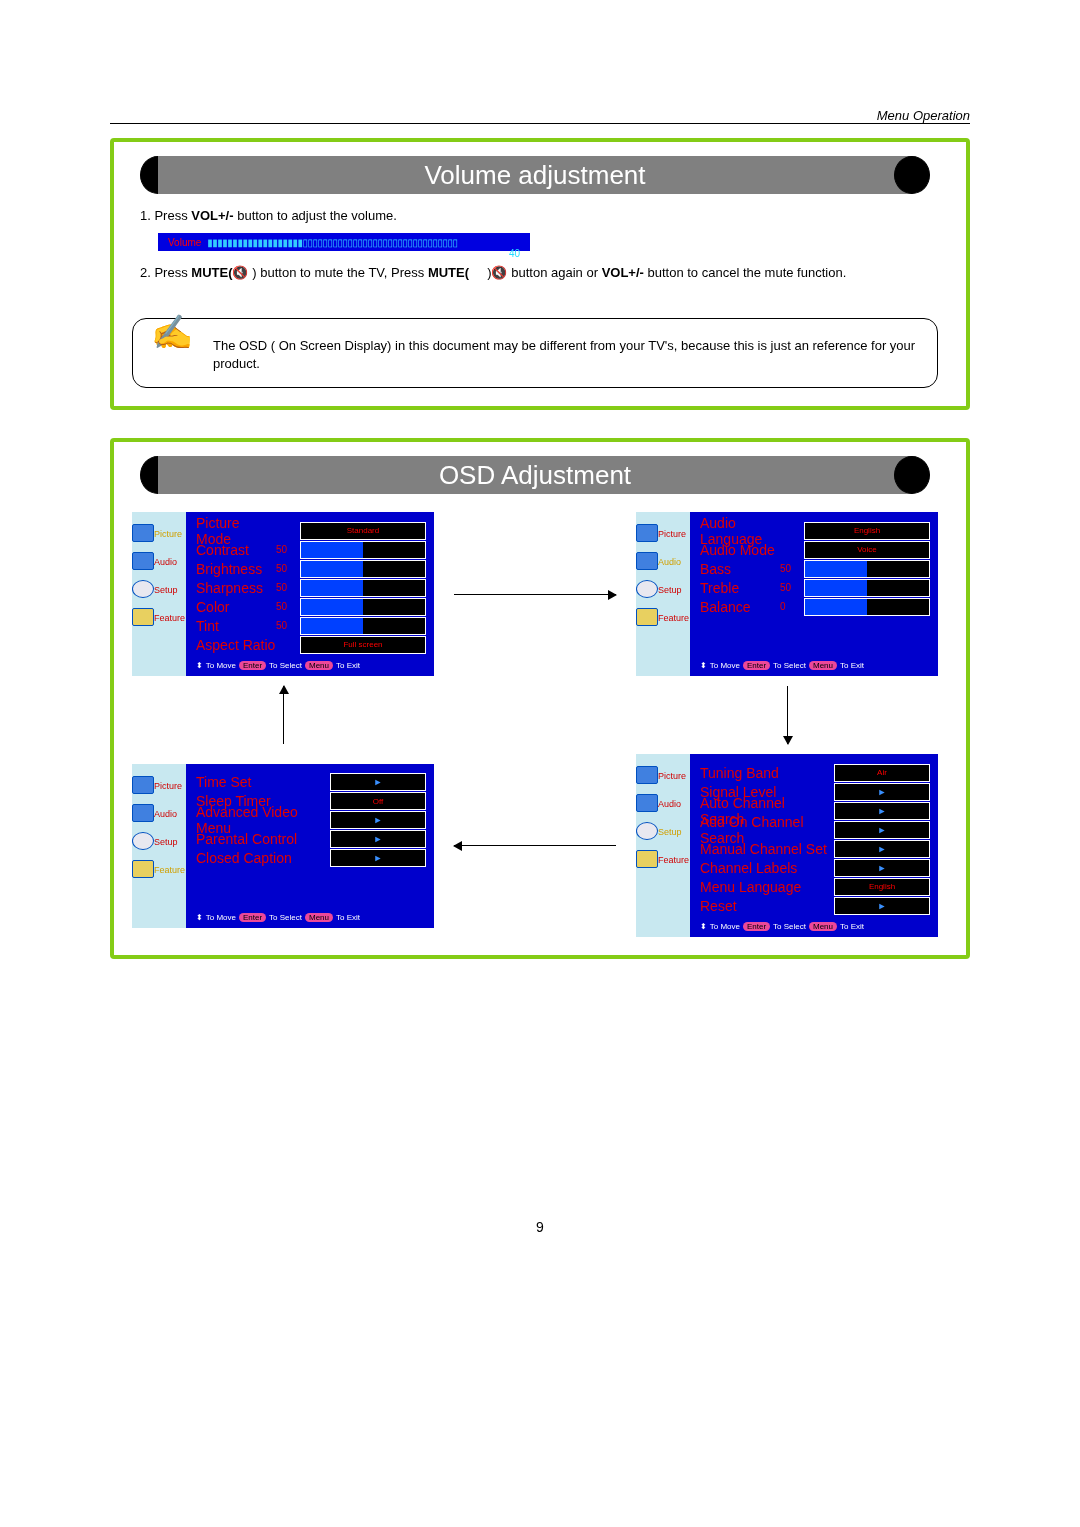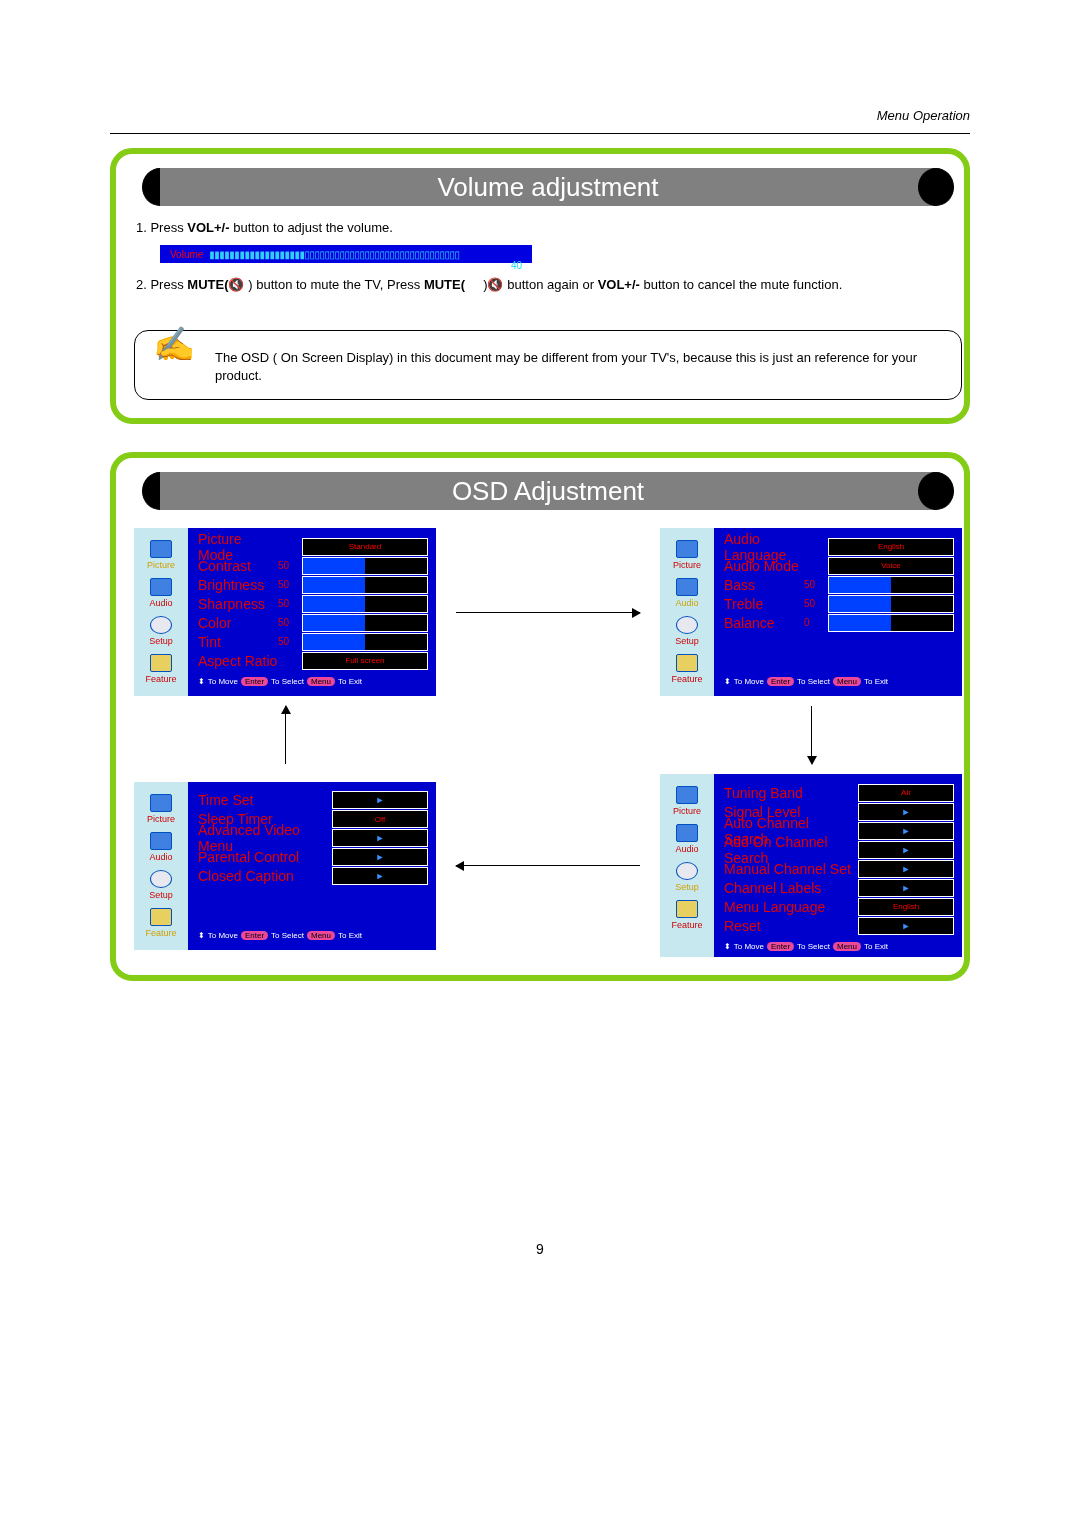--- a/index.html
+++ b/index.html
@@ -1,44 +1,44 @@
 <!DOCTYPE html>
 <html><head>
 <meta charset="utf-8">
 <style>
   * { box-sizing: border-box; margin: 0; padding: 0; }
   body { font-family: Arial, sans-serif; font-size: 13px; color: #000; background: #fff; width: 1080px; height: 1527px; position: relative; }
   .page { padding: 108px 110px 40px 110px; }
-  .header-right { text-align: right; font-style: italic; font-size: 13px; border-bottom: 1px solid #000; padding-bottom: 10px; margin-bottom: 14px; }
+  .header-right { text-align: right; font-style: italic; font-size: 13px; border-bottom: 1px solid #000; padding-bottom: 0; margin-bottom: 14px; }
   .section-banner {
     position: relative;
     height: 38px;
     margin: 0 8px 14px 8px;
   }
   .section-banner .bar {
     position: absolute; left: 18px; right: 18px; top: 0; bottom: 0;
     background: #808080;
     display: flex; align-items: center; justify-content: center;
     color: #fff; font-size: 26px;
   }
   .section-banner .endcap-left,
   .section-banner .endcap-right {
     position: absolute; top: 0; width: 36px; height: 38px;
     border: 1px solid #000; background: #000; border-radius: 50%;
   }
   .section-banner .endcap-left { left: 0; }
   .section-banner .endcap-right { right: 0; }
   .outer-frame {
-    border: 6px solid #84cc16;
-    border-radius: 22px;
-    padding: 14px 2px 18px 18px;
+    border: 4px solid #84cc16;
+    border-radius: 4px;
+    padding: 14px 28px 18px 18px;
     margin-bottom: 28px;
     position: relative;
   }
-  .instr { font-size: 13px; margin: 4px 0 10px 2px; }
+  .instr { font-size: 13px; margin: 4px 0 10px 8px; }
   .instr b { font-weight: bold; }
   .vol-bar {
     background: #0000e0;
     color: #ff0000;
     width: 372px; height: 18px;
     display: flex; align-items: center;
     padding: 0 10px;
     margin: 4px 0 14px 26px;
     font-size: 10px;
   }
@@ -62,21 +62,21 @@
     display: flex;
     font-size: 10px;
     color: #fff;
   }
   .osd-side {
     width: 54px;
     background: #c8e8f0;
     display: flex; flex-direction: column;
     padding: 8px 0;
   }
-  .osd-tab { display:flex; flex-direction:column; align-items:center; padding:4px 0; color:#d00000; font-size:9px; }
+  .osd-tab { display:flex; flex-direction:row; align-items:center; padding:4px 0; color:#d00000; font-size:9px; }
   .osd-tab.active { color: #d0a000; }
   .osd-tab .icn { width:22px; height:18px; background:#4080e0; border:1px solid #0050c0; margin-bottom:2px; border-radius:2px; }
   .osd-tab.audio .icn { background:#4080e0; }
   .osd-tab.setup .icn { background:#e8e8f0; border-radius:50%; }
   .osd-tab.feature .icn { background:#e8d060; }
   .osd-main { flex:1; padding: 10px 8px 6px 10px; position:relative; }
   .osd-item { display:flex; align-items:center; height:17px; margin-bottom:2px; }
   .osd-item .lbl { color:#e00000; font-size:14px; width:80px; }
   .osd-item .lbl.w120 { width:130px; }
   .osd-item .val { color:#e00000; font-size:10px; width:20px; }

